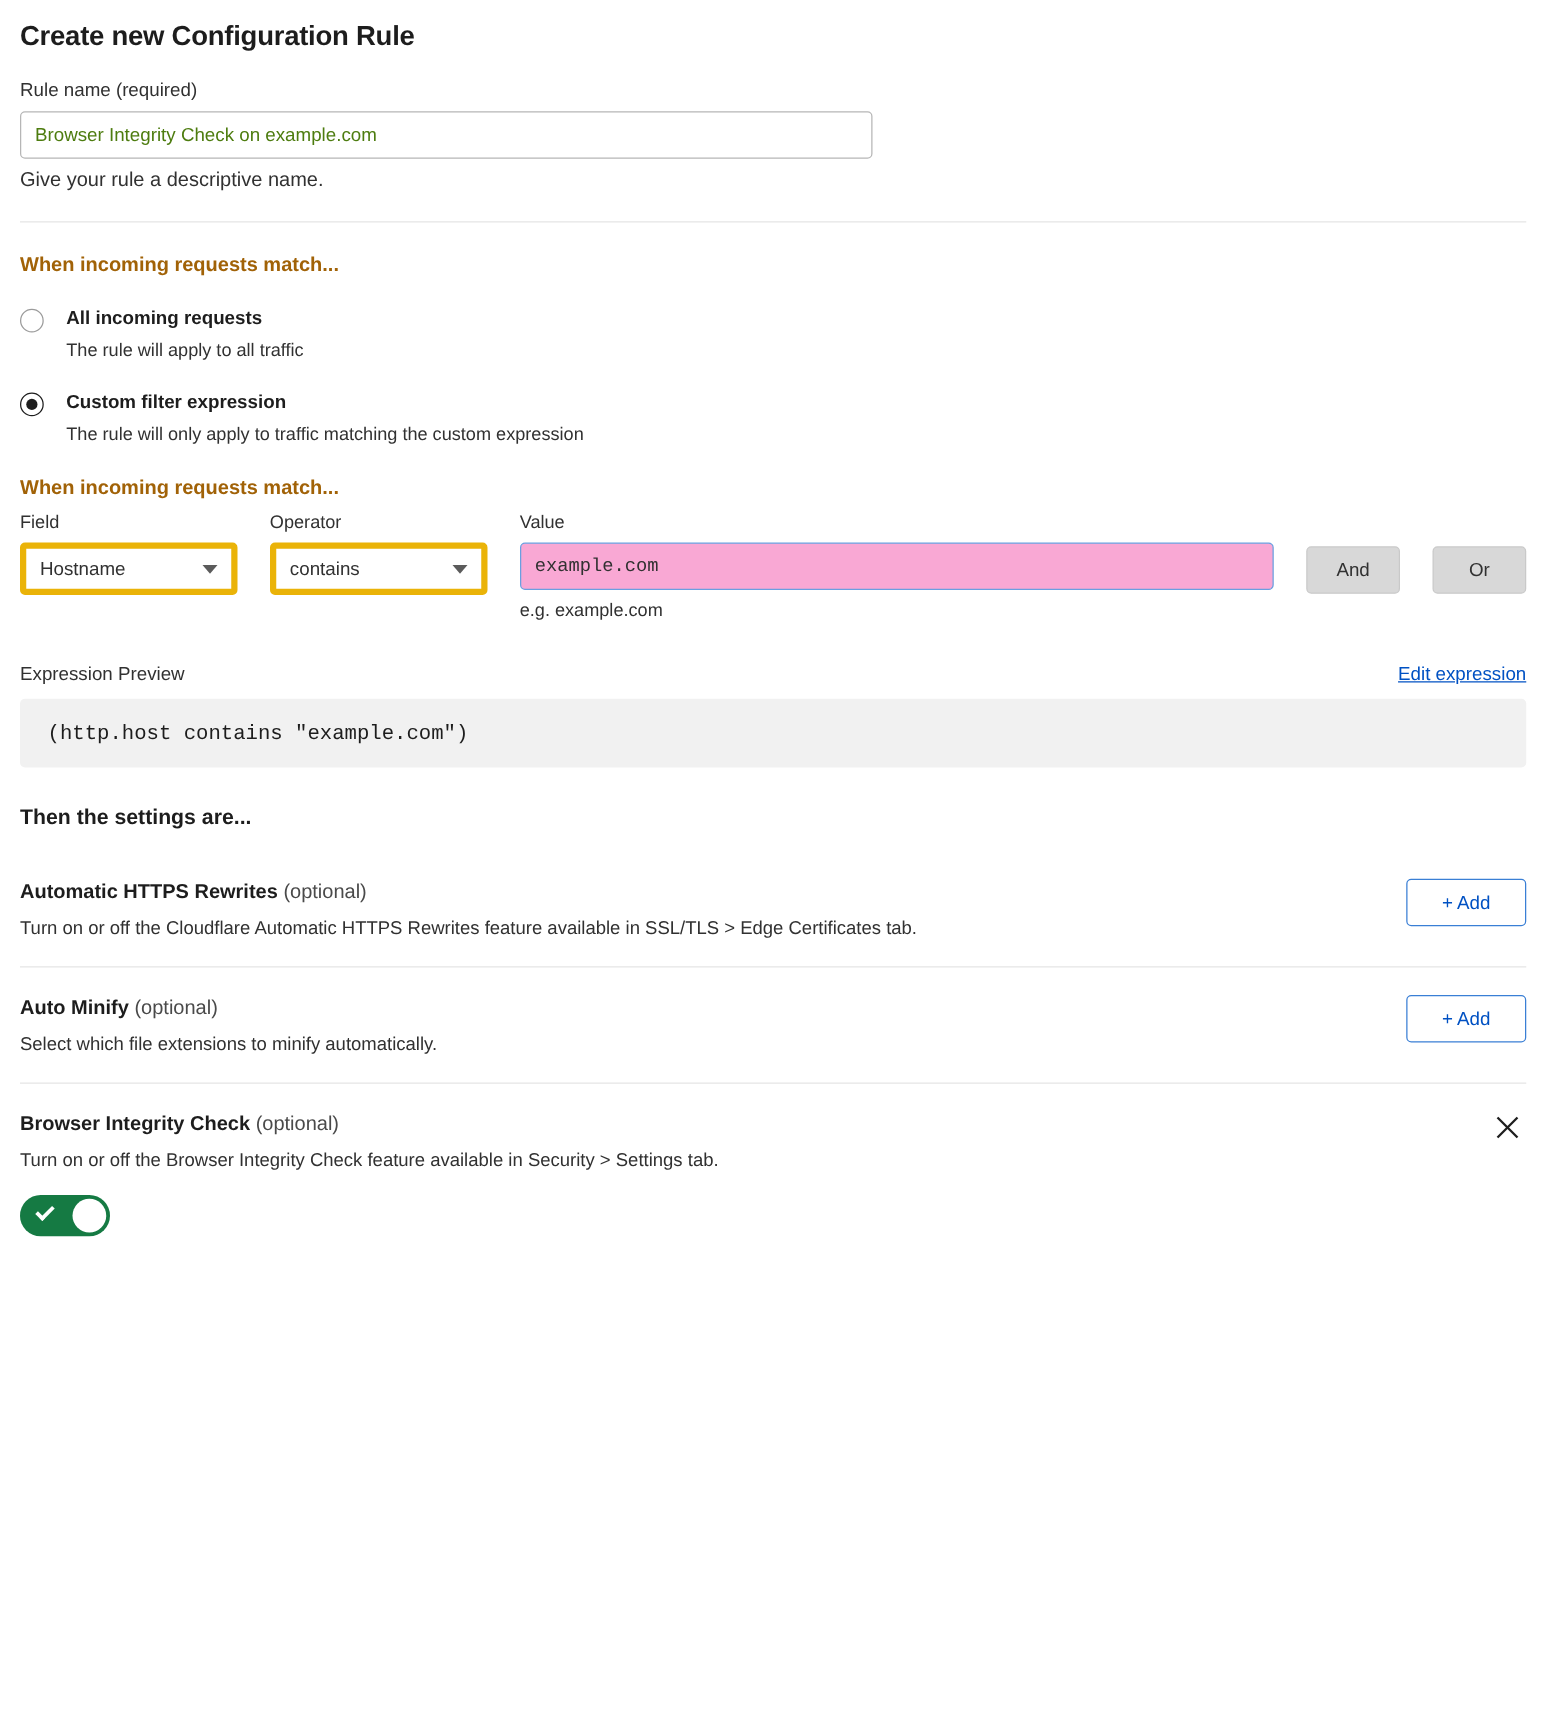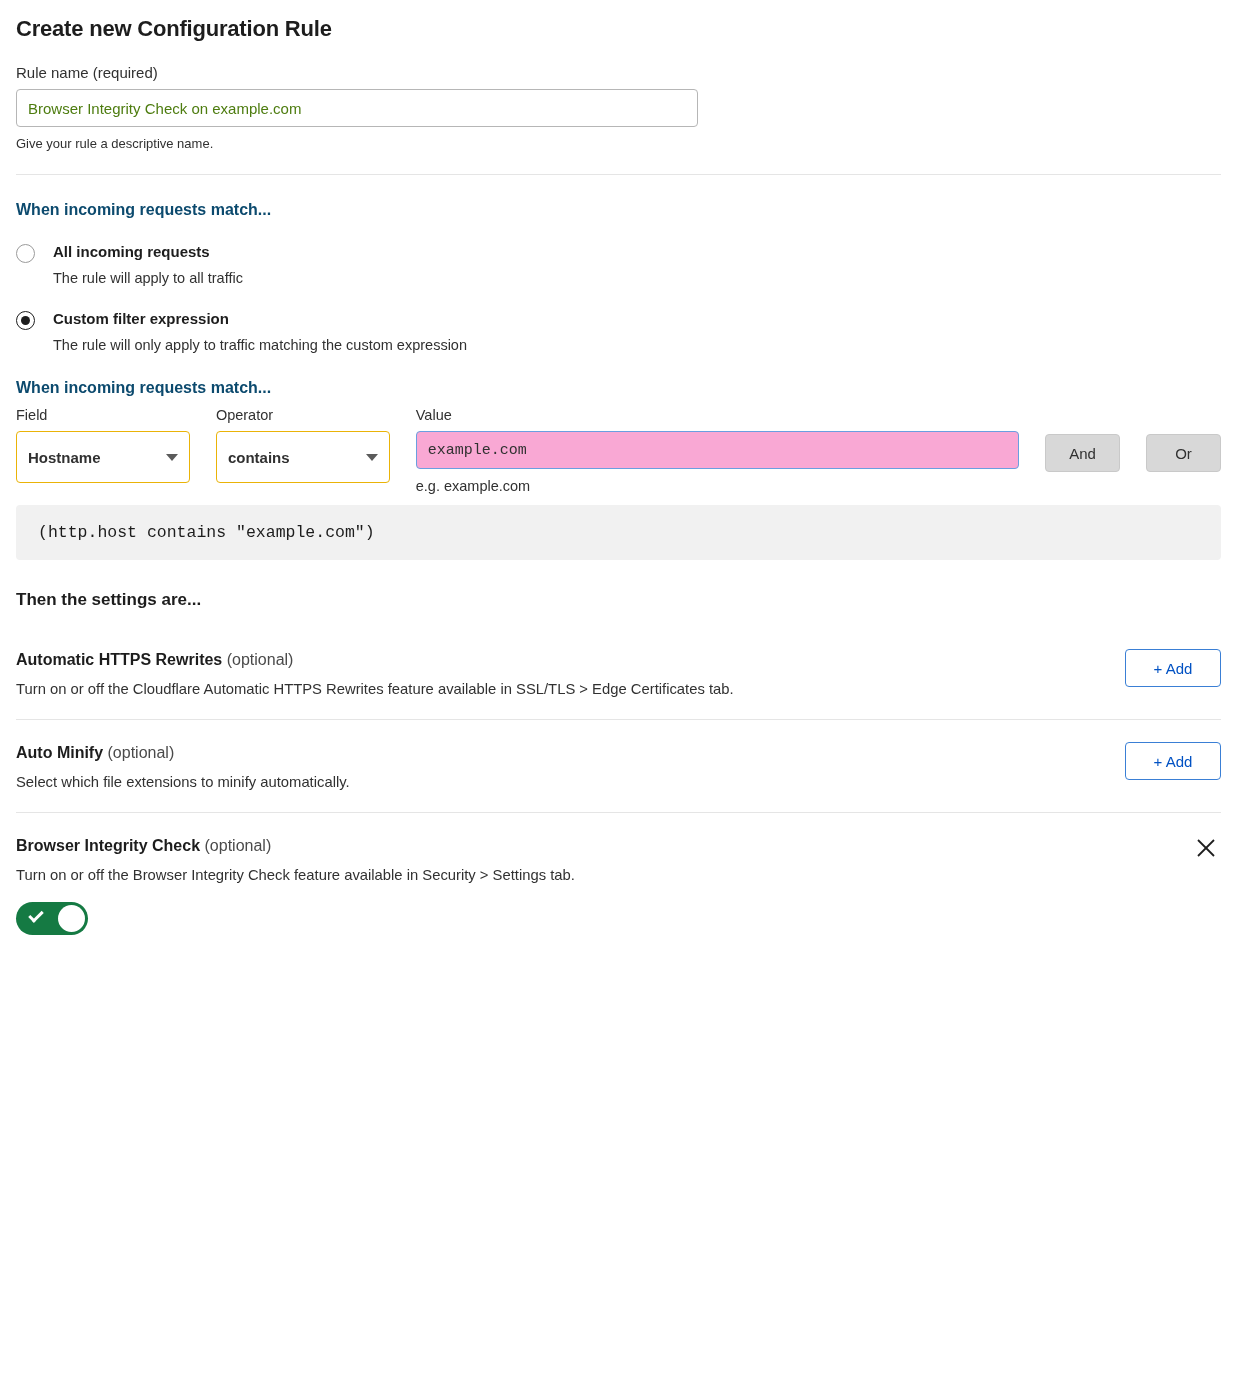--- a/index.html
+++ b/index.html
@@ -35,39 +35,39 @@
     border: 1px solid #b6b6b6;
     border-radius: 4px;
     padding: 0 11px;
     font-size: 15px;
     font-family: "Liberation Sans", sans-serif;
     color: #4d7c0f;
     background: #fff;
     outline: none;
   }
   .help-text {
-    font-size: 13px;
+    font-size: 16px;
     color: #313131;
     margin-top: 9px;
   }
   .divider {
     border: 0;
     border-top: 1px solid #e5e5e5;
     margin: 23px 0 0 0;
   }
   .section-heading {
     font-size: 19px;
     font-weight: bold;
     color: #1d1d1d;
     margin: 23px 0 0 0;
   }
   .subsection-heading {
     font-size: 16px;
     font-weight: bold;
-    color: #0c4a6e;
+    color: #a16207;
     margin: 26px 0 0 0;
   }
   .radio-row {
     display: flex;
     align-items: flex-start;
     margin-top: 24px;
   }
   .radio {
     width: 19px;
     height: 19px;
@@ -117,30 +117,29 @@
   .col-op { width: 196px; }
   .col-value { width: 680px; }
   .col-label {
     font-size: 14.5px;
     color: #313131;
     margin-bottom: 8px;
   }
   .select {
     position: relative;
     width: 100%;
-    height: 52px;
-    border: 1px solid #eab308;
+    height: 42px;
+    border: 5px solid #eab308;
     border-radius: 4px;
     background: #fff;
     display: flex;
     align-items: center;
     padding: 0 11px;
     font-size: 15px;
     color: #313131;
-    font-weight: bold;
   }
   .select .caret {
     position: absolute;
     right: 11px;
     top: 50%;
     margin-top: -3px;
     width: 0; height: 0;
     border-left: 6px solid transparent;
     border-right: 6px solid transparent;
     border-top: 7px solid #5b5b5b;
@@ -337,20 +336,24 @@
       <div class="value-help">e.g. example.com</div>
     </div>
     <div style="padding-top:27px;">
       <button class="btn-gray">And</button>
     </div>
     <div style="padding-top:27px;">
       <button class="btn-gray">Or</button>
     </div>
   </div>
 
+  <div class="preview-head">
+    <span class="preview-label">Expression Preview</span>
+    <span class="edit-expression">Edit expression</span>
+  </div>
   <div class="preview-box">(http.host contains "example.com")</div>
 
   <h3 class="then-heading">Then the settings are...</h3>
 
   <div class="setting">
     <div class="setting-title">
       <span>Automatic HTTPS Rewrites</span><span class="optional"> (optional)</span>
     </div>
     <div class="setting-desc">Turn on or off the Cloudflare Automatic HTTPS Rewrites feature available in SSL/TLS &gt; Edge Certificates tab.</div>
     <button class="add-btn">+ Add</button>

